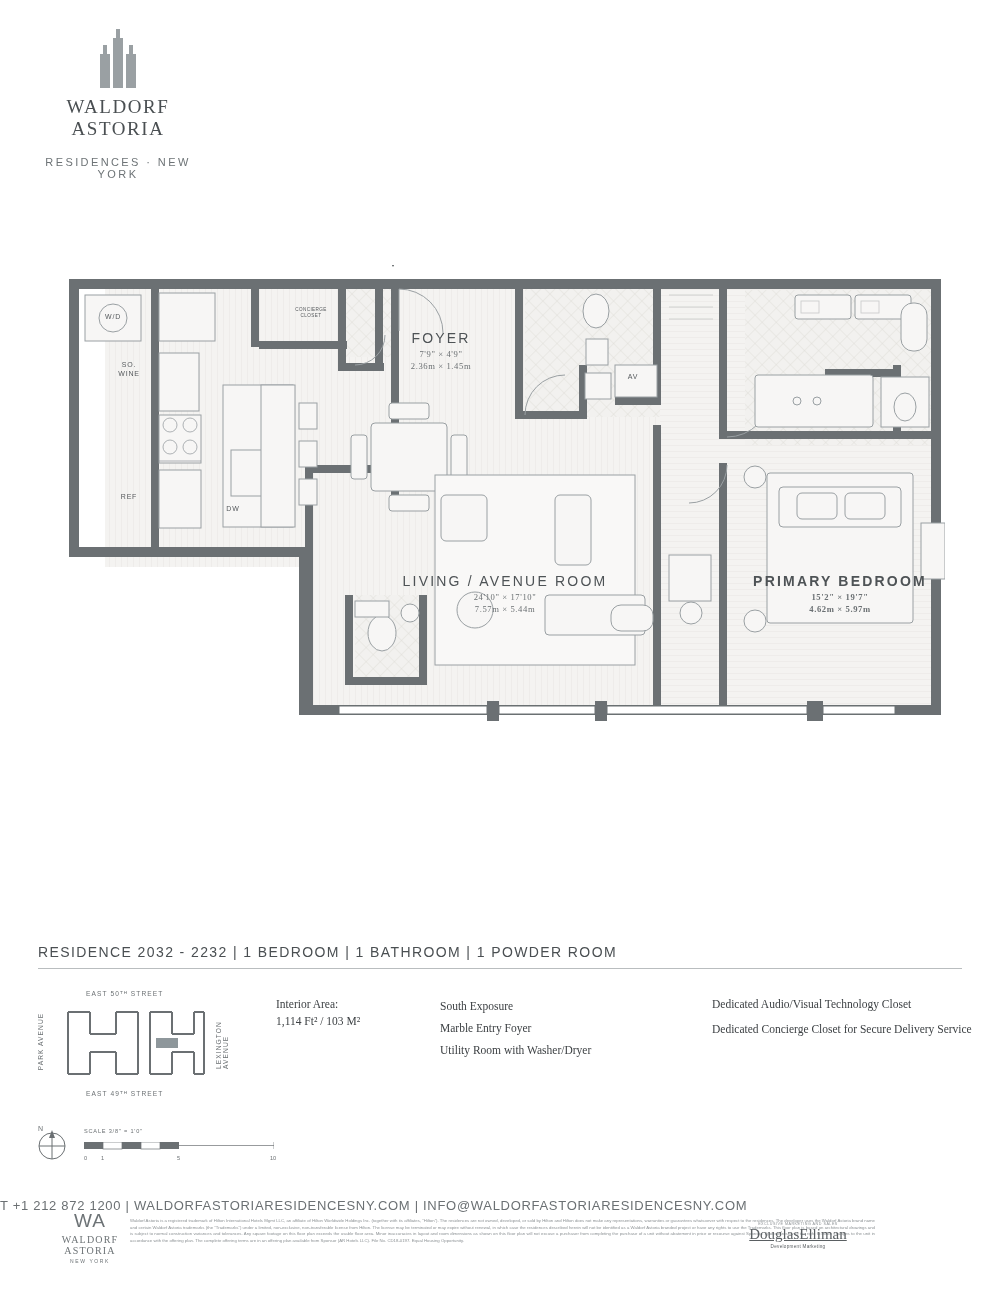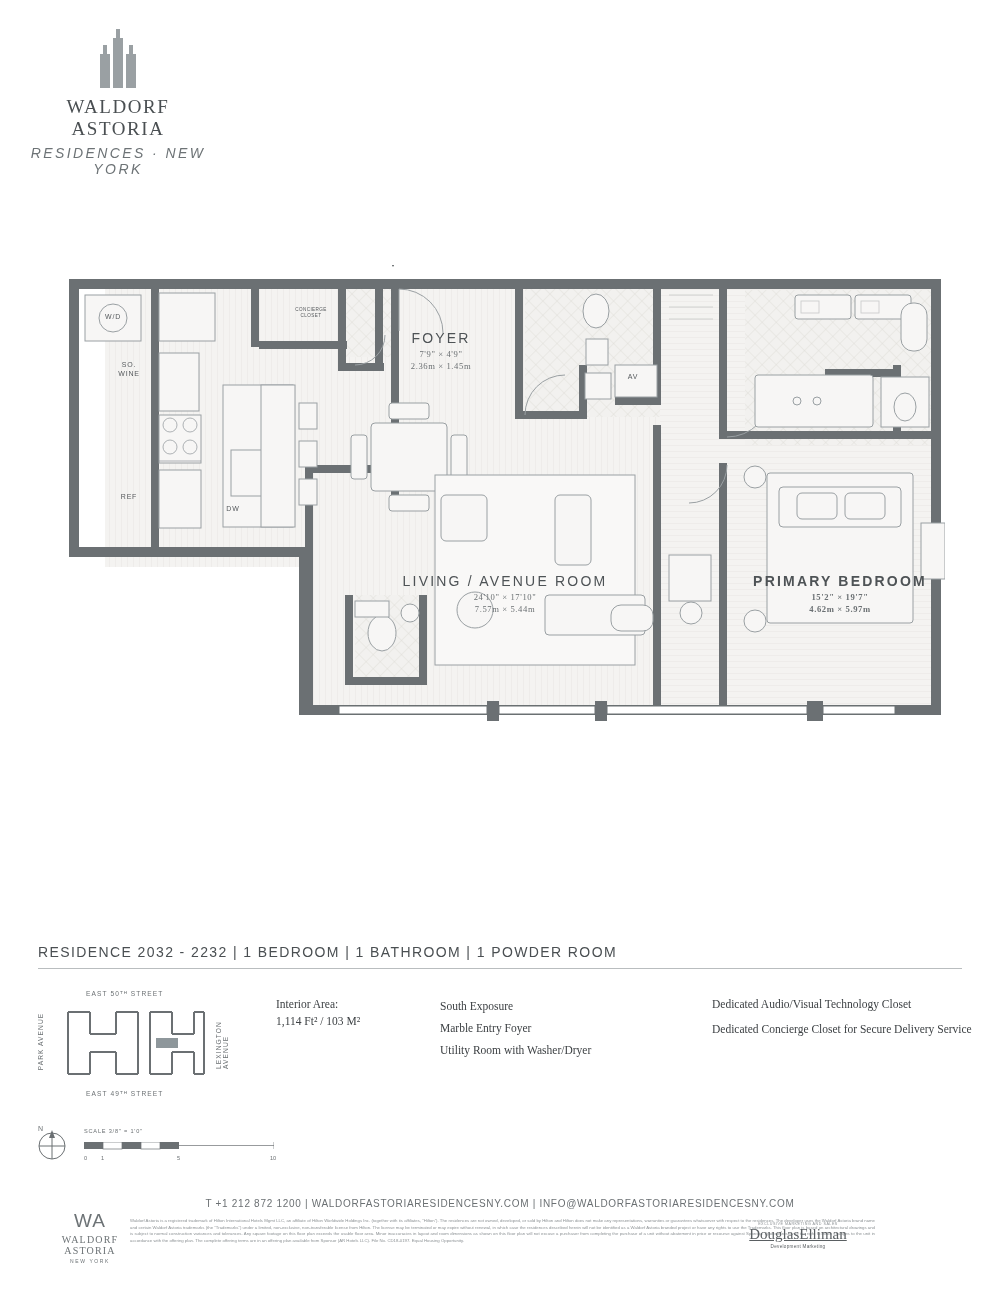--- a/index.html
+++ b/index.html
@@ -15,21 +15,21 @@
 
   
   .logo-top{position:absolute;left:28px;top:30px;width:180px;text-align:center;}
   .logo-mark{height:58px;display:flex;align-items:flex-end;justify-content:center;gap:3px;}
   .tower{background:#9aa0a3;width:10px;position:relative;}
   .tower.t1{height:34px;}
   .tower.t2{height:50px;}
   .tower.t3{height:34px;}
   .tower:after{content:"";position:absolute;left:3px;top:-9px;width:4px;height:9px;background:#9aa0a3;}
   .logo-name{font-family:"Liberation Serif", serif;font-size:19px;letter-spacing:1.6px;color:#4a4f52;margin-top:8px;}
-  .logo-sub{font-size:14px;letter-spacing:2.4px;color:#6d7376;margin-top:5px;font-style:italic;}
+  .logo-sub{font-size:11px;letter-spacing:2.4px;color:#6d7376;margin-top:16px;}
 
   
   .plan{position:absolute;left:55px;top:265px;width:890px;height:500px;}
   .plan svg{display:block;}
 
   .lbl{position:absolute;text-align:center;color:#4a4f52;pointer-events:none;}
   .lbl .nm{font-size:14px;letter-spacing:2.2px;color:#4e5356;font-family:"Liberation Sans",sans-serif;}
   .lbl .dm{font-size:8.6px;letter-spacing:.6px;color:#6b7073;margin-top:3px;line-height:1.35;font-family:"Liberation Serif",serif;}
   .tiny{font-size:7px;letter-spacing:.8px;color:#55595c;text-align:center;font-family:"Liberation Sans",sans-serif;}
 
@@ -53,21 +53,21 @@
   .c3 p{margin:0 0 9px 0;}
 
   
   .compass{position:absolute;left:30px;top:1122px;width:44px;height:44px;}
   .scalebar{position:absolute;left:84px;top:1128px;width:190px;}
   .scale-label{font-size:5.6px;letter-spacing:.8px;color:#6b7073;margin-bottom:3px;}
   .scale-nums{position:relative;height:10px;font-size:5.6px;color:#6b7073;}
   .scale-nums span{position:absolute;top:0;}
 
   
-  .footer-contact{position:absolute;left:0;width:1000px;top:1198px;text-align:center;font-size:10px;letter-spacing:.7px;color:#6b7073;}
+  .footer-contact{position:absolute;left:0;width:1000px;top:1198px;font-size:13px;letter-spacing:.7px;color:#6b7073;}
   .footer-logo{position:absolute;left:35px;top:1210px;width:110px;text-align:center;color:#6d7376;}
   .fl-mark{font-family:Liberation Sans, sans-serif;font-size:19px;letter-spacing:1px;}
   .fl-name{font-family:"Liberation Serif",serif;font-size:10px;letter-spacing:1.2px;margin-top:2px;}
   .fl-sub{font-size:5px;letter-spacing:1.6px;margin-top:2px;}
   .legal{position:absolute;left:130px;top:1218px;width:745px;font-size:4.3px;line-height:1.55;color:#8d9295;text-align:justify;}
   .broker{position:absolute;right:30px;top:1222px;width:120px;text-align:center;color:#5a5f62;}
   .broker .bk-top{font-size:3.7px;letter-spacing:.5px;color:#8d9295;}
   .broker .bk-name{font-family:"Liberation Serif",serif;font-size:15px;margin-top:0;text-decoration:underline;}
   .broker .bk-sub{font-size:4.6px;letter-spacing:.3px;margin-top:1px;}
 </style>

